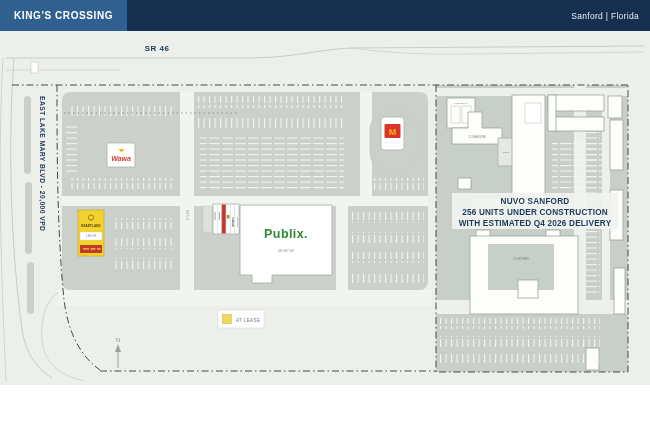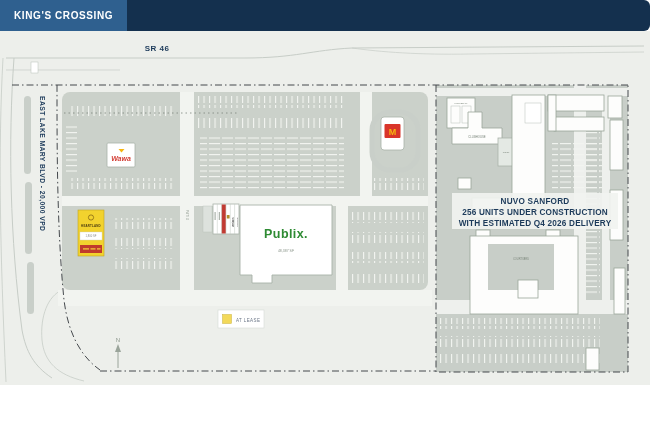--- a/index.html
+++ b/index.html
@@ -1,20 +1,20 @@
 <!DOCTYPE html>
 <html><head>
 <meta charset="utf-8">
 <style>
   html,body{margin:0;padding:0;}
   body{width:650px;height:421px;font-family:"Liberation Sans",sans-serif;background:#ffffff;overflow:hidden;}
   .page{width:650px;height:421px;display:flex;flex-direction:column;}
 
   
-  .hdr{height:31px;background:#14304e;display:flex;align-items:stretch;flex:none;border-radius:6px;}
+  .hdr{height:31px;background:#14304e;display:flex;align-items:stretch;flex:none;}
   .hdr-badge{background:#2f608f;display:flex;align-items:center;padding:0 14px 0 14px;min-width:94px;}
   .hdr-title{color:#fff;font-size:10px;font-weight:bold;letter-spacing:.6px;white-space:nowrap;}
   .hdr-loc{margin-left:auto;display:flex;align-items:center;padding-right:11px;color:#e8eef5;font-size:8.5px;letter-spacing:.3px;}
 
   
   .map{height:295px;flex:none;position:relative;background:#eab308;}
   svg{display:block;font-family:"Liberation Sans",sans-serif;}
 
   
   .ftr{height:36px;flex:none;background:#14304e;display:flex;align-items:center;padding:0 10px 0 0;}
@@ -32,20 +32,21 @@
 </style>
 </head>
 <body>
 
 <div class="page">
 
   <div class="hdr">
     <div class="hdr-badge">
       <span class="hdr-title">KING'S CROSSING</span>
     </div>
+    <div class="hdr-loc">Sanford | Florida</div>
   </div>
 
   <div class="map">
   <svg width="650" height="354" viewBox="0 31 650 354">
     <defs>
       <pattern id="vstripe" width="5.5" height="13" patternUnits="userSpaceOnUse">
         <rect width="1.1" height="11" y="1" fill="#f2f4f0"></rect>
       </pattern>
       <pattern id="hstripe" width="13" height="5.5" patternUnits="userSpaceOnUse">
         <rect width="11" height="1.1" x="1" fill="#f2f4f0"></rect>

